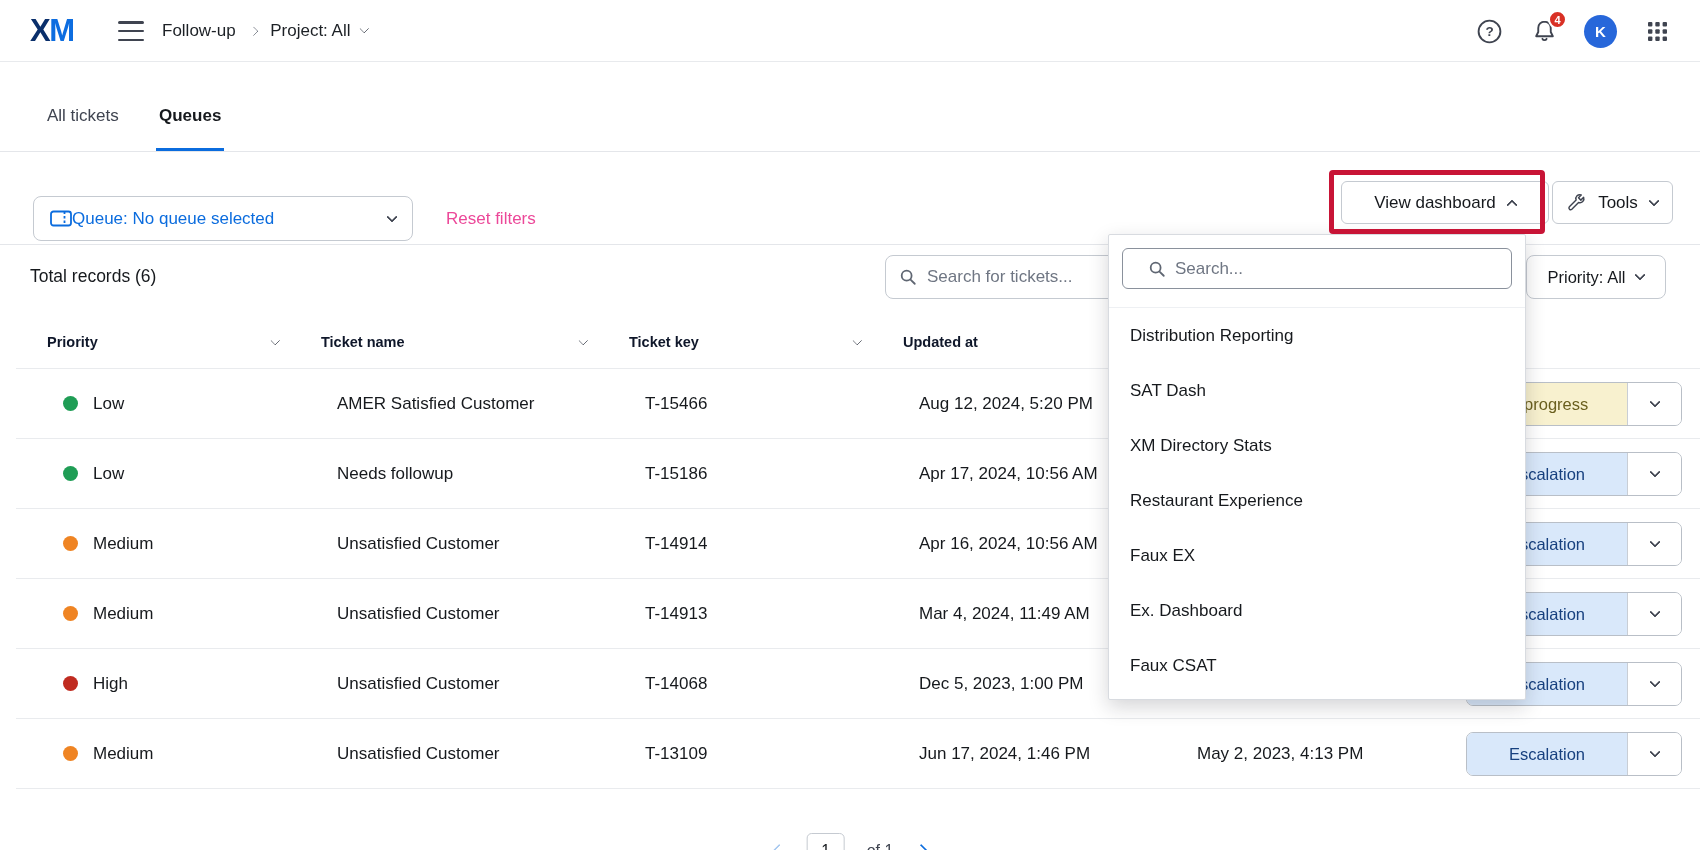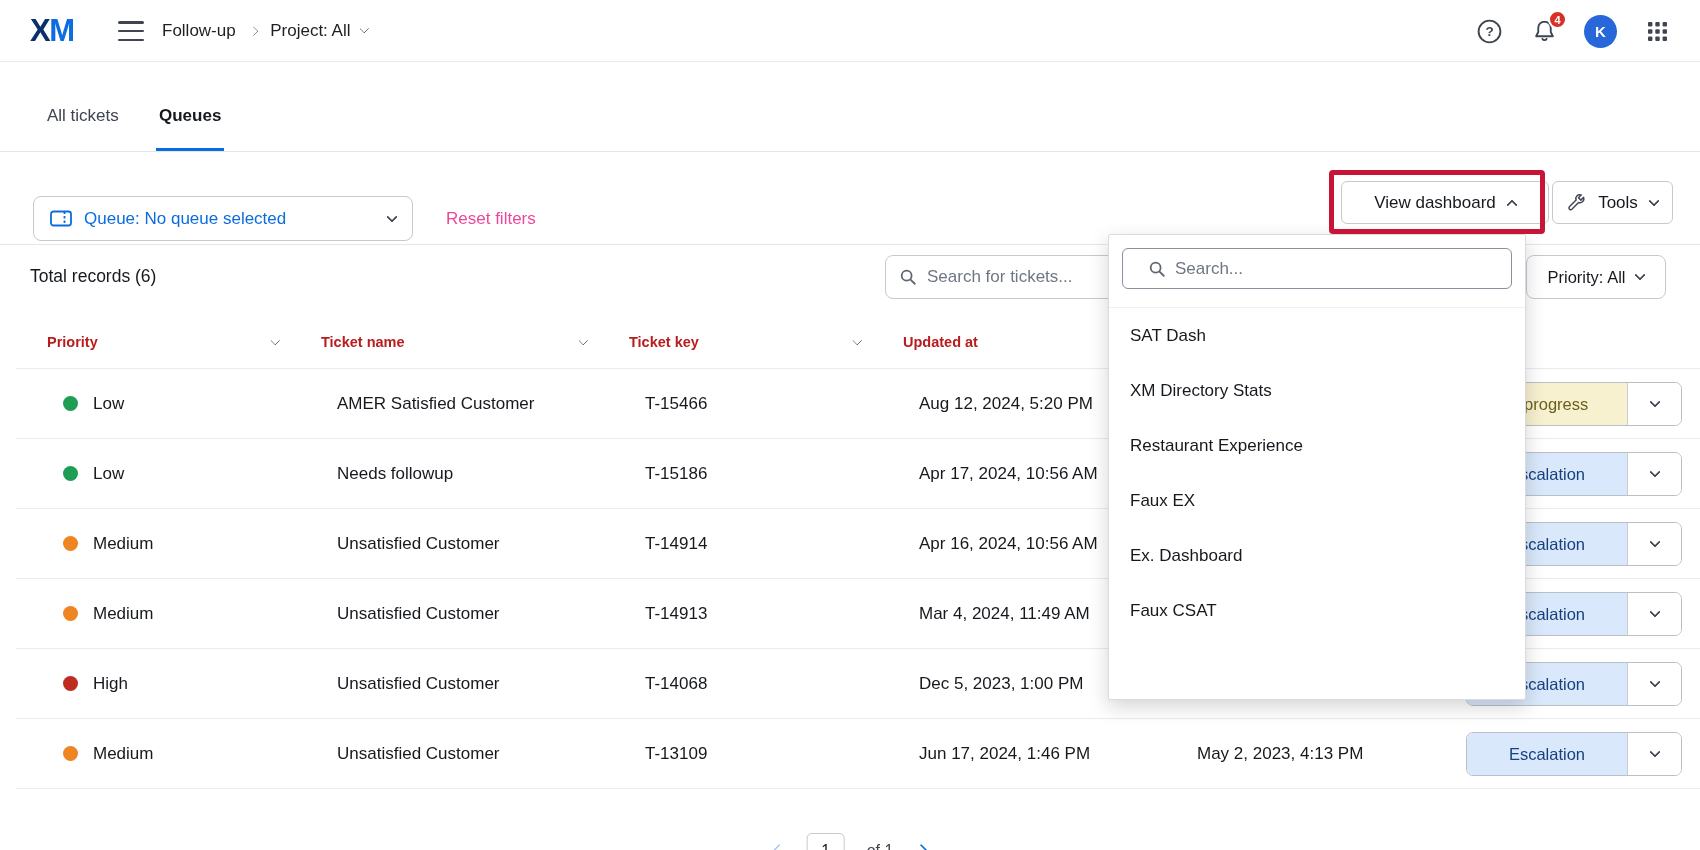--- a/index.html
+++ b/index.html
@@ -28,21 +28,21 @@
   .avatar{width:33px;height:33px;border-radius:50%;background:#2767da;color:#fff;font-size:15px;font-weight:700;display:flex;align-items:center;justify-content:center;cursor:pointer;}
 
   
   .tabs{position:absolute;top:62px;left:0;right:0;height:90px;border-bottom:1px solid #e4e6ea;background:#fff;}
   .tab{position:absolute;bottom:0;font-size:17px;padding-bottom:25px;cursor:pointer;}
   .tab-all{left:47px;color:#3f4450;}
   .tab-queues{left:159px;color:#16191d;font-weight:700;}
   .tab-queues::after{content:"";position:absolute;left:-3px;right:-3px;bottom:0;height:3px;background:#0b6cde;}
 
   
-  .queue-select{position:absolute;left:33px;top:196px;width:380px;height:45px;border:1px solid #c5cad1;border-radius:8px;display:flex;align-items:center;padding:0 16px;gap:12px;cursor:pointer;background:#fff;}
+  .queue-select{position:absolute;left:33px;top:196px;width:380px;height:45px;border:1px solid #c5cad1;border-radius:8px;display:flex;align-items:center;padding:0 16px;cursor:pointer;background:#fff;}
   .queue-select .q-label{color:#0b6cde;font-size:17px;flex:1;white-space:nowrap;}
   .queue-select .chev{color:#3f4450;margin-top:-4px;}
   .reset-link{position:absolute;left:446px;top:196px;height:45px;display:flex;align-items:center;color:#ec4899;font-size:17px;cursor:pointer;}
 
   .vd-annotation{position:absolute;left:1329px;top:170px;width:216px;height:64px;border:5px solid #c81436;border-radius:4px;z-index:50;pointer-events:none;}
   .btn{background:#fff;border:1px solid #c5cad1;border-radius:6px;display:flex;align-items:center;justify-content:center;gap:12px;font-size:17px;color:#16191d;cursor:pointer;}
   .vd-button{position:absolute;left:1341px;top:181px;width:208px;height:43px;z-index:45;}
   .vd-button .chev{margin-top:4px;color:#3f4450;}
   .tools-button{position:absolute;left:1552px;top:181px;width:121px;height:43px;}
   .tools-button .chev{margin-top:-4px;color:#3f4450;}
@@ -52,21 +52,21 @@
   .total-label{position:absolute;left:30px;top:266px;font-size:17.5px;color:#16191d;}
   .search-box{border:1px solid #c5cad1;border-radius:8px;display:flex;align-items:center;padding:0 13px;gap:10px;background:#fff;}
   .search-box input{border:none;outline:none;font-size:17px;color:#16191d;flex:1;background:transparent;font-family:"Liberation Sans", sans-serif;}
   .search-box input::placeholder{color:#6f7683;}
   .ticket-search{position:absolute;left:885px;top:255px;width:622px;height:44px;}
   .priority-filter{position:absolute;left:1526px;top:255px;width:140px;height:44px;border:1px solid #c5cad1;border-radius:8px;background:#fff;display:flex;align-items:center;justify-content:center;gap:11px;font-size:16.5px;color:#16191d;cursor:pointer;}
   .priority-filter .chev{color:#3f4450;margin-top:-4px;}
 
   
   .thead{position:absolute;top:316px;left:0;right:0;height:52px;}
-  .th{position:absolute;top:50%;transform:translateY(-50%);font-size:14.5px;font-weight:700;color:#b91c1c;}
+  .th{position:absolute;top:50%;transform:translateY(-50%);font-size:14.5px;font-weight:700;color:#0f172a;}
   .th-chev{position:absolute;top:50%;margin-top:-5px;color:#3f4450;}
   .rows{position:absolute;top:368px;left:16px;right:0;border-bottom:1px solid #e9ebee;}
   .row{position:relative;height:70px;border-top:1px solid #e9ebee;background:#fff;}
   .cell{position:absolute;top:50%;transform:translateY(-50%);font-size:17px;color:#16191d;white-space:nowrap;}
   .c-priority{left:47px;display:flex;align-items:center;gap:15px;}
   .dot{width:15px;height:15px;border-radius:50%;flex:0 0 auto;}
   .c-name{left:321px;}
   .c-key{left:629px;}
   .c-updated{left:903px;}
   .c-created{left:1181px;}
@@ -311,20 +311,21 @@
 
   <div class="menu-panel">
     <div class="menu-search">
       <svg width="18" height="18" viewBox="0 0 20 20">
         <circle cx="8.5" cy="8.5" r="5.5" fill="none" stroke="#5f6672" stroke-width="2"></circle>
         <line x1="12.8" y1="12.8" x2="17.5" y2="17.5" stroke="#5f6672" stroke-width="2" stroke-linecap="round"></line>
       </svg>
       <input type="text" placeholder="Search..." style="">
     </div>
     <div class="menu-items">
+      <div class="menu-item">Distribution Reporting</div>
       <div class="menu-item">SAT Dash</div>
       <div class="menu-item">XM Directory Stats</div>
       <div class="menu-item">Restaurant Experience</div>
       <div class="menu-item">Faux EX</div>
       <div class="menu-item">Ex. Dashboard</div>
       <div class="menu-item">Faux CSAT</div>
     </div>
   </div>
 
   <div class="pagination">

